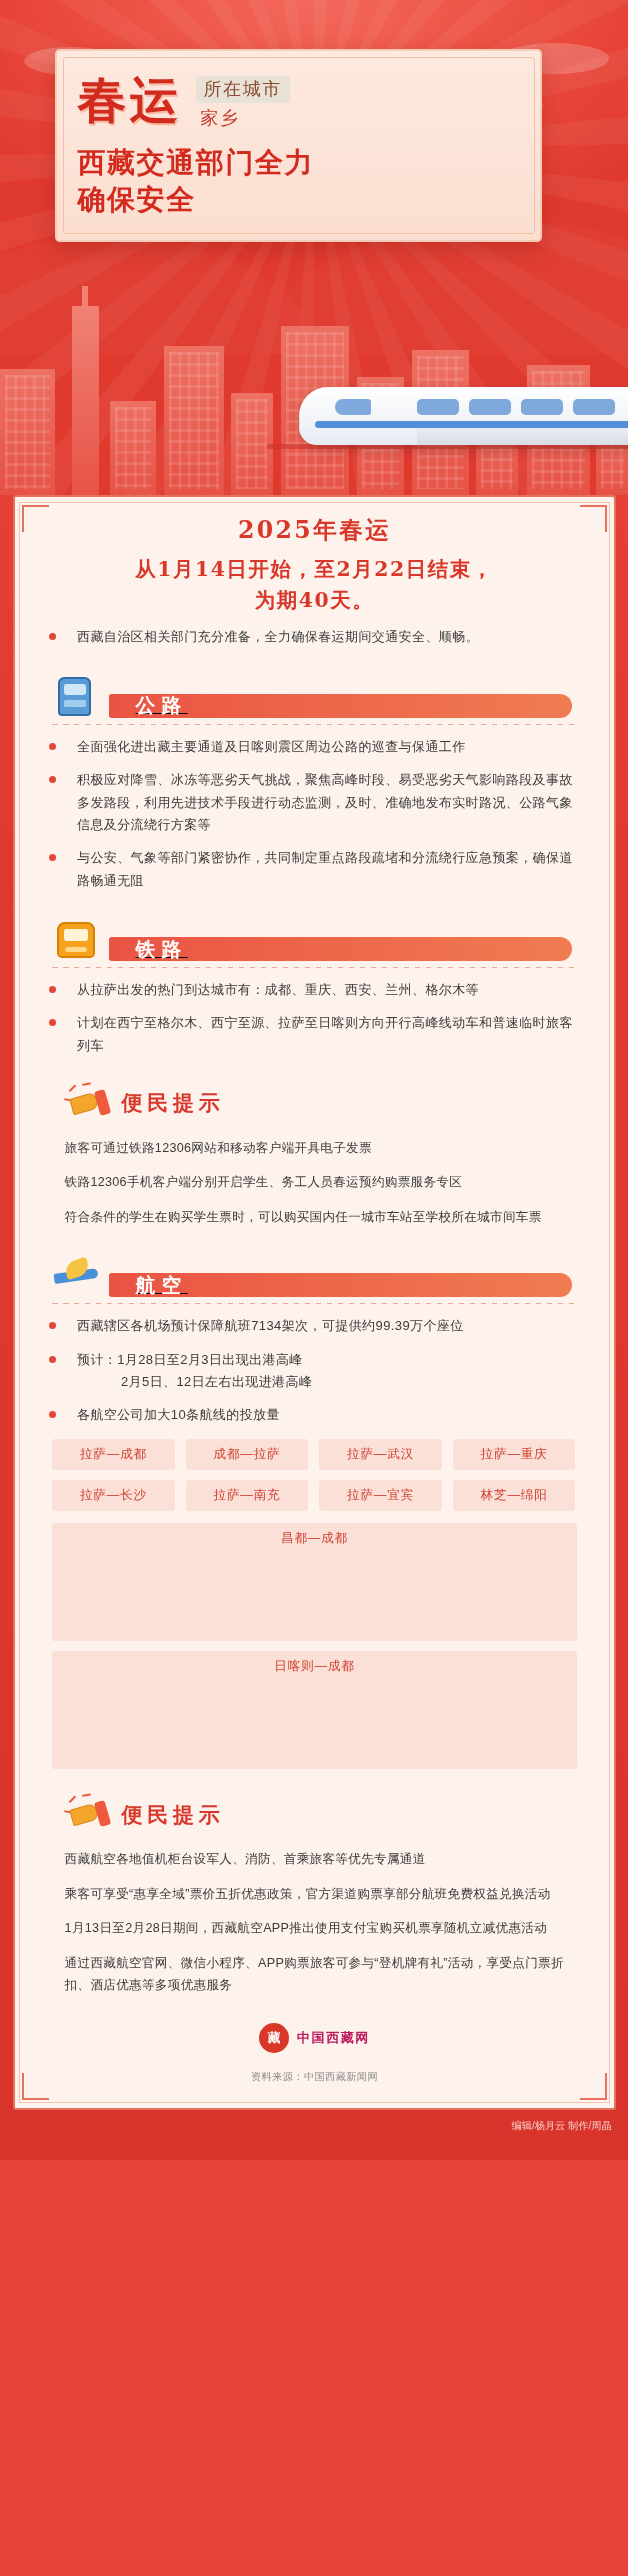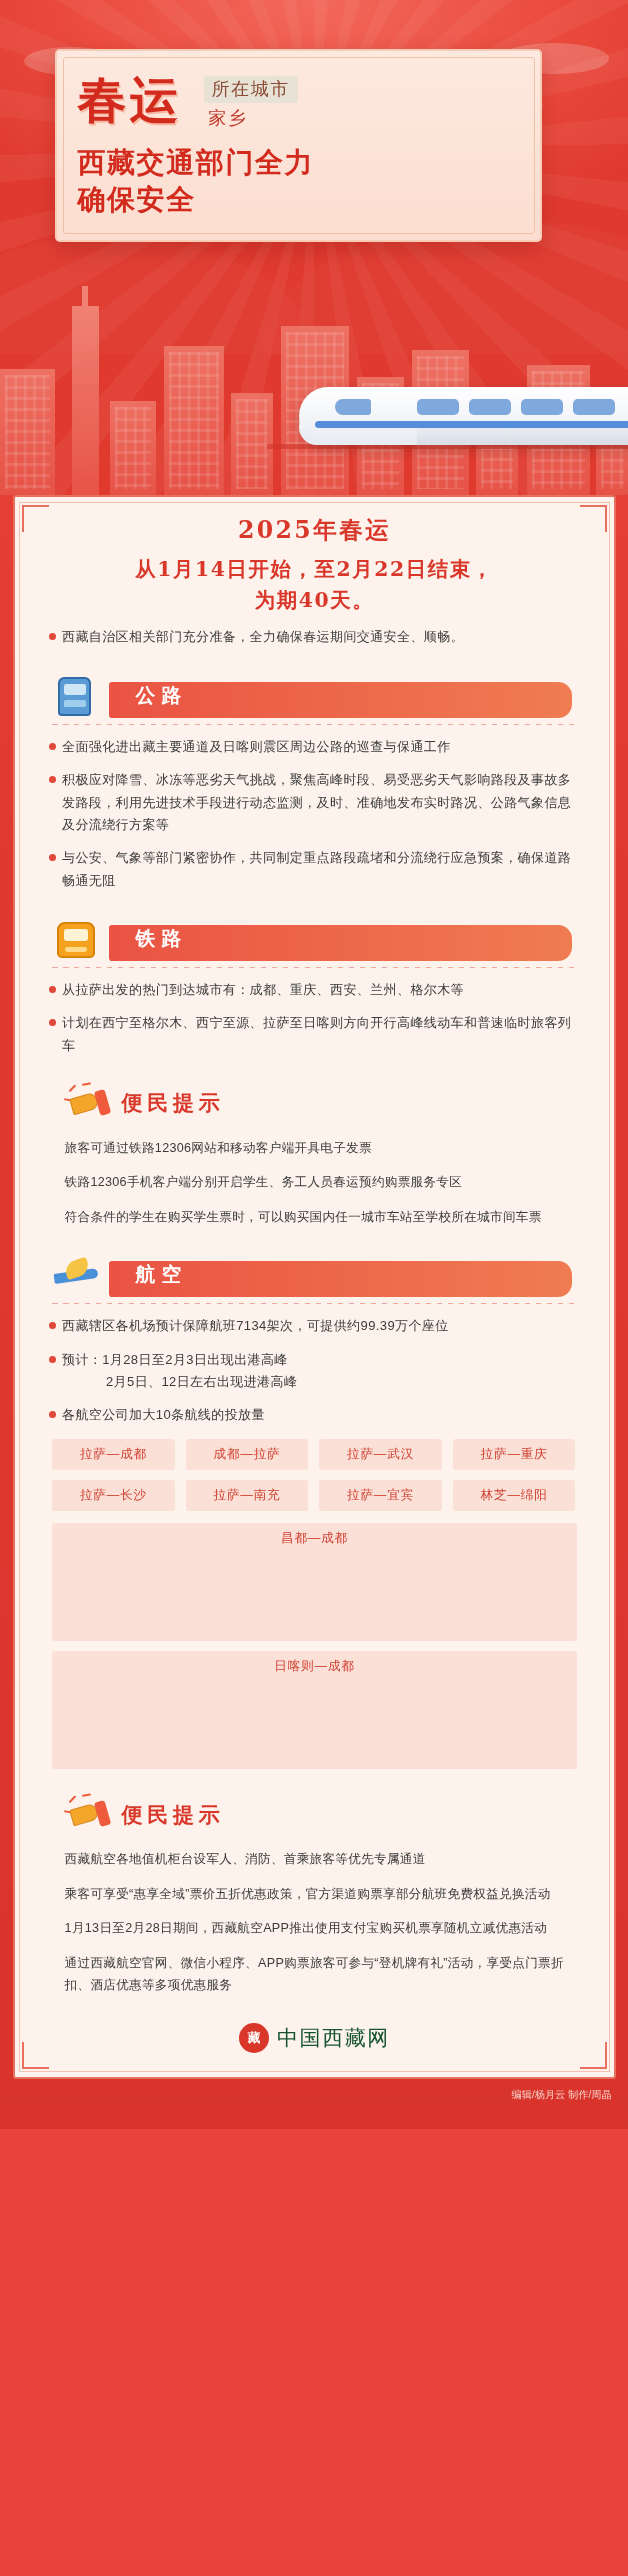--- a/index.html
+++ b/index.html
@@ -125,21 +125,21 @@
     width: 487px;
     background: linear-gradient(180deg,#fde9df 0%, #fbded0 100%);
     border: 2.4px solid #f7cdb8;
     border-radius: 4.7px;
     padding: 17.3px 20.4px 20.4px 20.4px;
     box-shadow: 0 7.9px 20.4px rgba(120,20,10,.25);
   }
   .plaque .inner-frame{
     position:absolute; inset:5.5px; border:0.8px solid #f0bfa6; border-radius:3.1px; pointer-events:none;
   }
-  .title-row { display:flex; align-items:center; gap:22px; }
+  .title-row { display:flex; align-items:center; gap:14px; }
   .chunyun {
     font-family: "DejaVu Serif", "Liberation Serif", serif;
     font-size: 49px; font-weight: 700; color: #d22b1e; letter-spacing: 3.1px;
     text-shadow: 1.6px 1.6px 0 #f7b9a3;
   }
   .subtag {
     display:flex; flex-direction:column; gap:3.1px; padding-top:3.1px;
   }
   .subtag span {
     display:inline-block;
@@ -178,43 +178,43 @@
 
   .intro-title {
     text-align:center;
     font-family:"DejaVu Serif","Liberation Serif",serif;
     color:#d8372a; font-weight:700;
   }
   .intro-title .l1{ font-size:23.6px; letter-spacing:2.4px; }
   .intro-title .l2{ font-size:20.4px; letter-spacing:1.6px; margin-top:7.9px; line-height:1.5;}
 
   .bullet {
-    display:flex; gap:6px; margin: 11px 20.4px 0 20.4px;
+    display:flex; gap:21px; margin: 11px 20.4px 0 20.4px;
   }
   .dot {
     flex: 0 0 auto; width:7px; height:7px; border-radius:50%;
     background:#e0483a; margin-top:7px;
   }
   .bullet p {
     font-size:13px; line-height:1.72; color:#3b3b3b; letter-spacing:0.4px;
   }
 
   
   .sec-head {
     display:flex; align-items:flex-end; gap:9.4px;
     margin: 27px 0 4.7px 23.6px;
   }
   .sec-banner {
     position: relative;
     flex: 1 1 auto;
-    height: 36px;
+    height: 24px;
     margin-right: 28px;
     background: linear-gradient(90deg,#ea5343 0%, #f07c52 100%);
     border-radius: 3.1px 14px 14px 3.1px;
-    display:flex; align-items:flex-start;
+    display:flex; align-items:center;text-decoration:underline;
   }
   .sec-banner span {
     color:#fff; font-weight:700; font-size:19.7px; letter-spacing:6.3px;
     margin-left: 27px;
     font-family:"DejaVu Serif","Liberation Serif",serif;
   }
   .sec-banner::after{
     content:""; position:absolute; right:-11px; top:7px;
     border-left:12.6px solid #f07c52; border-top:11px solid transparent; border-bottom:11px solid transparent;
     opacity:0;
@@ -313,21 +313,21 @@
   
   .footer-logo{
     margin-top: 27px; display:flex; align-items:center; justify-content:center; gap:7.9px;
   }
   .logo-mark{
     width:30px; height:30px; border-radius:50%;
     background:#d8372a; color:#fff; font-size:12.6px; font-weight:700;
     display:flex; align-items:center; justify-content:center;
     font-family:"DejaVu Serif","Liberation Serif",serif;
   }
-  .logo-text{ color:#14532d; font-size:21px; font-weight:400; letter-spacing:1.6px;}
+  .logo-text{ color:#be185d; font-size:13px; font-weight:700; letter-spacing:1.6px;}
   .source{
     margin-top: 17.3px; text-align:center; color:#8a8a8a; font-size:10.2px; letter-spacing:0.4px;
   }
   .credit{
     padding: 9.4px 17.3px 12.6px 0;
     text-align:right; color:#f7cfc6; font-size:10.2px;
   }
   .pagebottom{ height: 14px; }
 </style>
 </head>
@@ -523,18 +523,19 @@
     </div>
     <p class="tip-p">西藏航空各地值机柜台设军人、消防、首乘旅客等优先专属通道</p>
     <p class="tip-p">乘客可享受“惠享全域”票价五折优惠政策，官方渠道购票享部分航班免费权益兑换活动</p>
     <p class="tip-p">1月13日至2月28日期间，西藏航空APP推出使用支付宝购买机票享随机立减优惠活动</p>
     <p class="tip-p">通过西藏航空官网、微信小程序、APP购票旅客可参与“登机牌有礼”活动，享受点门票折扣、酒店优惠等多项优惠服务</p>
 
     <div class="footer-logo">
       <div class="logo-mark">藏</div>
       <div class="logo-text">中国西藏网</div>
     </div>
+    <div class="source">资料来源：中国西藏新闻网</div>
   </div>
 
   <div class="credit">编辑/杨月云 制作/周晶</div>
   <div class="pagebottom"></div>
 </div>
 
 
 </body></html>

